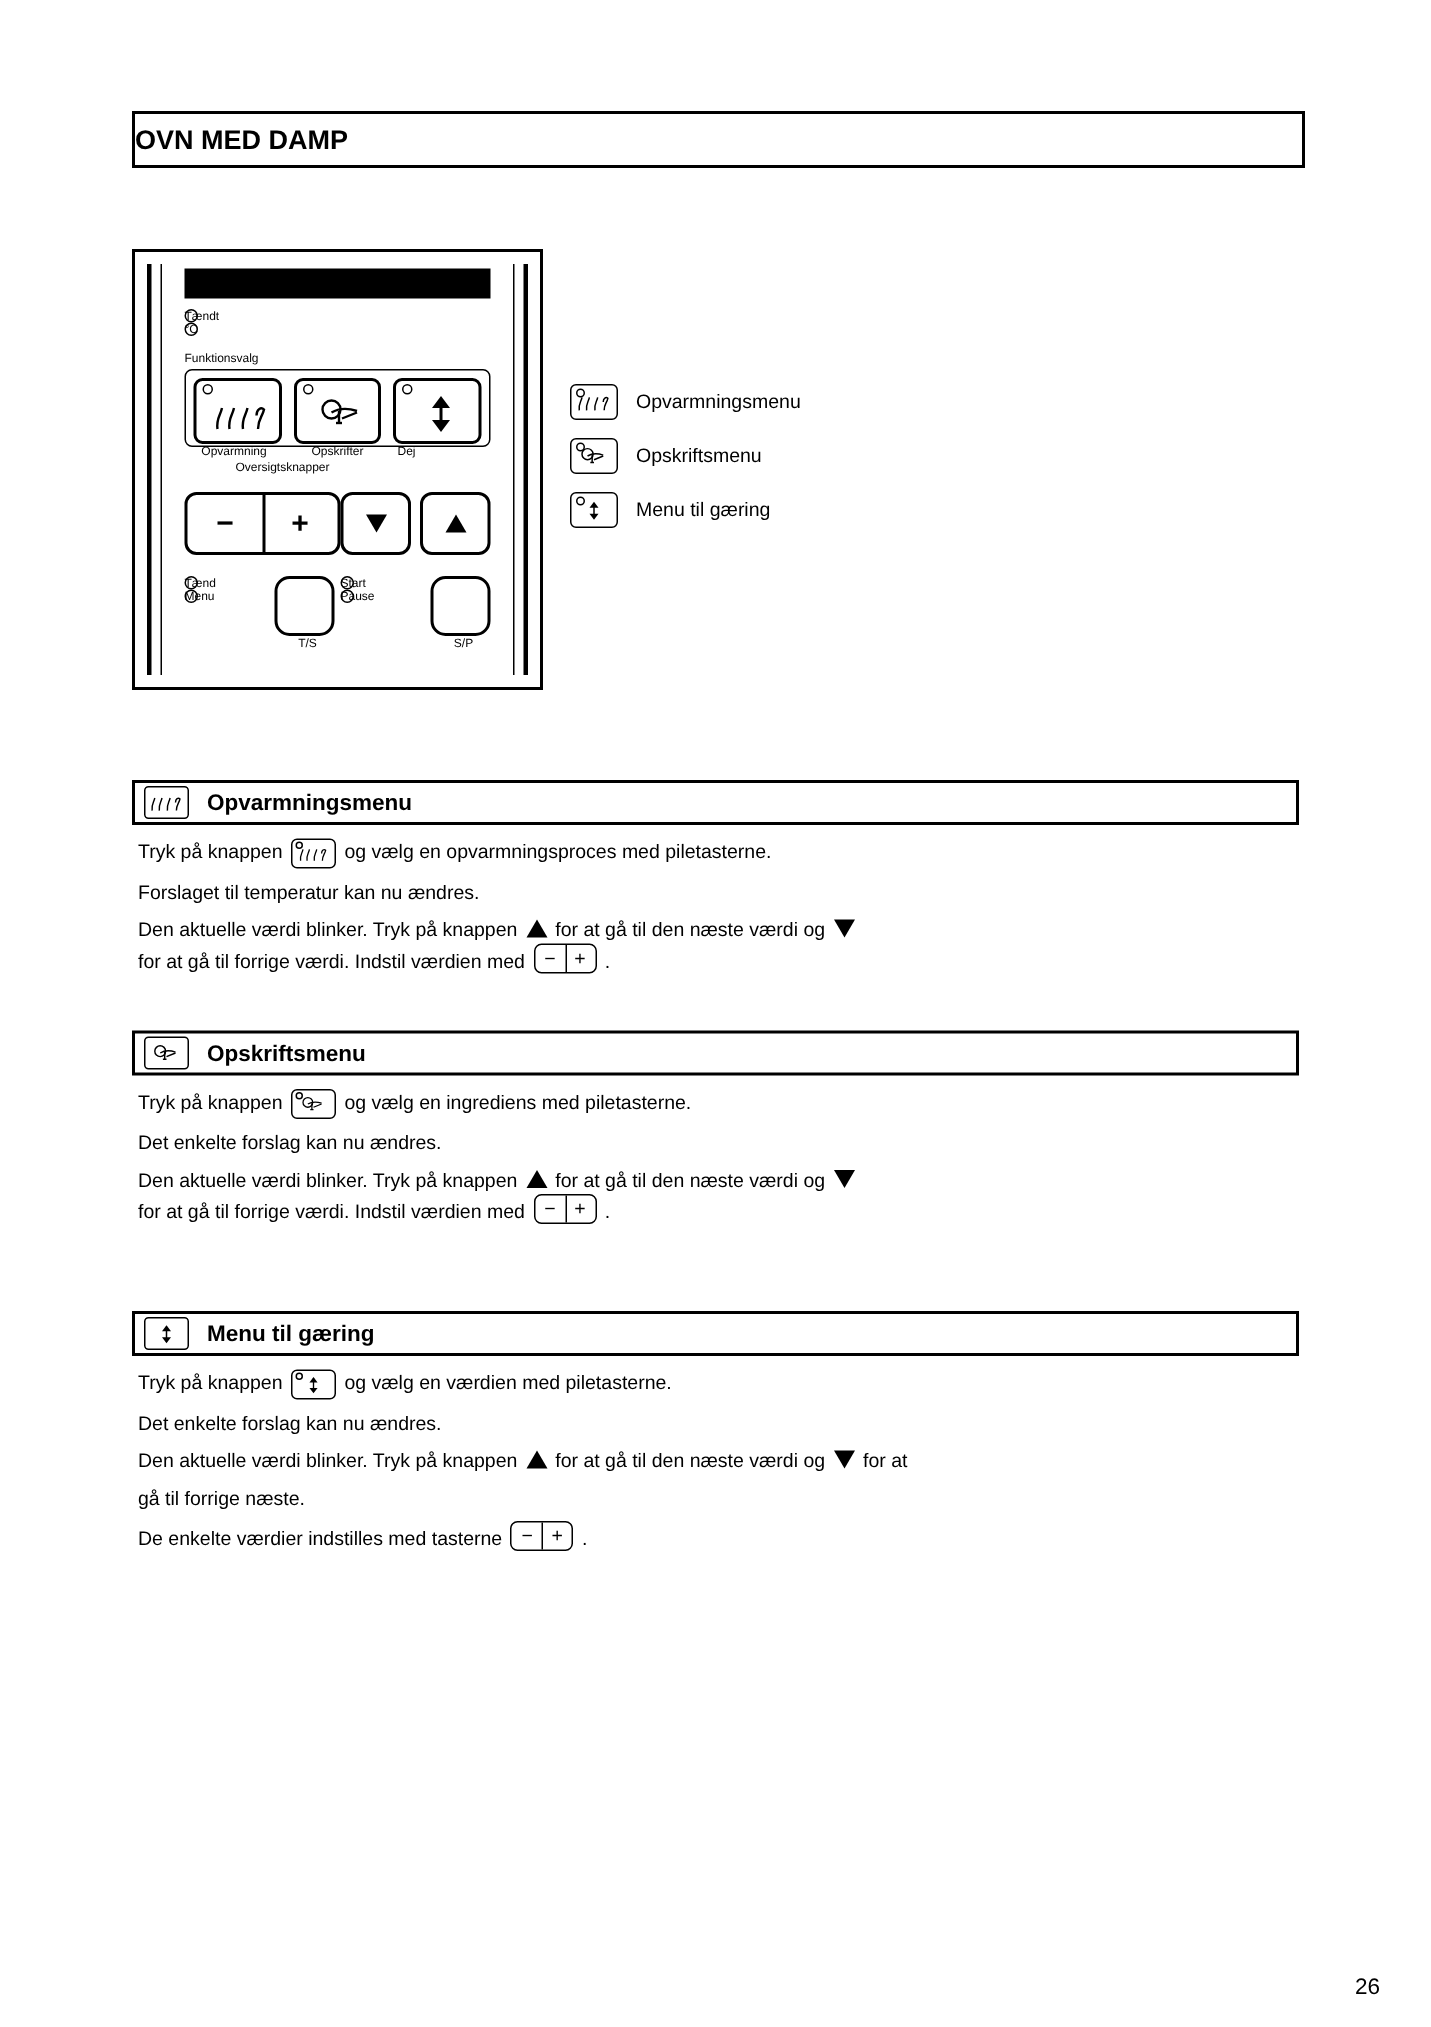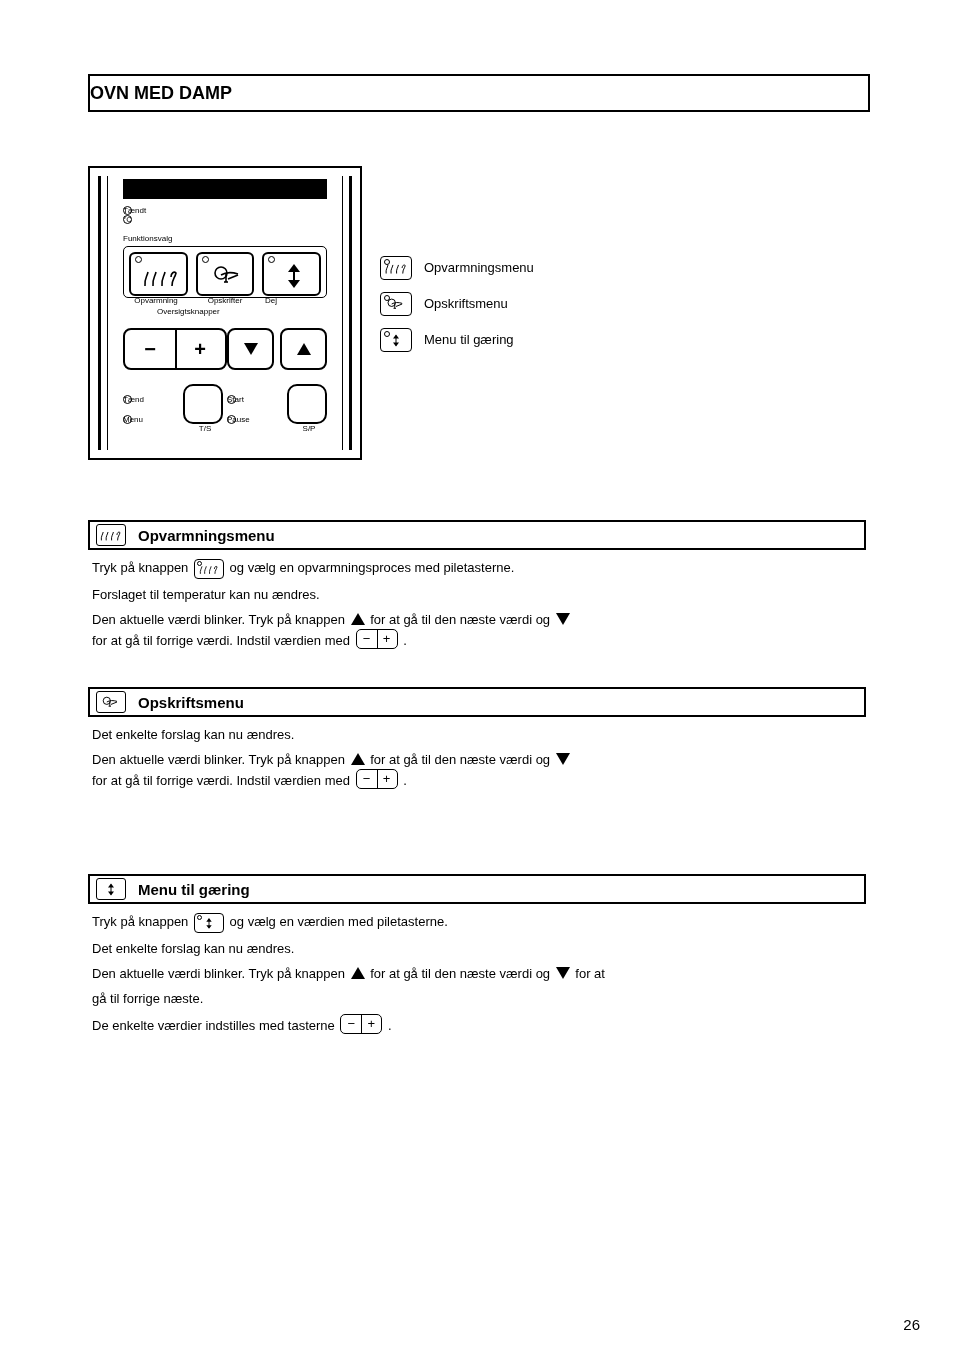--- a/index.html
+++ b/index.html
@@ -112,21 +112,21 @@
     position:absolute; left:22px; right:22px; top:208px; height:60px;
     display:flex; justify-content:space-between;
   }
   .bottom-col{
     width:100px; position:relative;
     display:flex;
   }
   .bottom-leds{
     font-size:8px; line-height:12px;
   }
-  .bottom-leds .row{display:flex;align-items:center;gap:3px;margin-top:11px;}
+  .bottom-leds .row{display:flex;align-items:center;gap:3px;margin-top:0;}
   .round-btn{
     width:36px;height:36px;border:2px solid #000;border-radius:10px;
     margin-left:auto;
   }
 
   
   .legend{
     position:absolute;
     left:380px; top:250px;
     font-size:13px;
@@ -408,20 +408,33 @@
         <circle cx="13" cy="11" r="6"></circle>
           <path d="M13 13 C 18 10 24 10 30 12"></path>
           <path d="M20 17 L 30 13"></path>
           <path d="M18 12 L 18 20"></path>
           <path d="M16 20 L 20 20"></path>
       </svg>
     </div>
     <span>Opskriftsmenu</span>
   </div>
   <div class="sec-body">
+    <p>
+      <span>Tryk på knappen </span>
+      <span class="tiny-btn led">
+        <svg class="glyph-key" viewBox="0 0 40 26" width="22" height="14">
+          <circle cx="13" cy="11" r="6"></circle>
+            <path d="M13 13 C 18 10 24 10 30 12"></path>
+            <path d="M20 17 L 30 13"></path>
+            <path d="M18 12 L 18 20"></path>
+            <path d="M16 20 L 20 20"></path>
+        </svg>
+      </span>
+      <span> og vælg en ingrediens med piletasterne.</span>
+    </p>
     <p>Det enkelte forslag kan nu ændres.</p>
     <p>
       <span>Den aktuelle værdi blinker. Tryk på knappen </span>
       <span class="tri-up"></span>
       <span> for at gå til den næste værdi og</span>
       <span class="tri-dn"></span>
       <br>
       <span>for at gå til forrige værdi. Indstil værdien med </span>
       <span class="tiny-pm">
           <span class="m">−</span>

